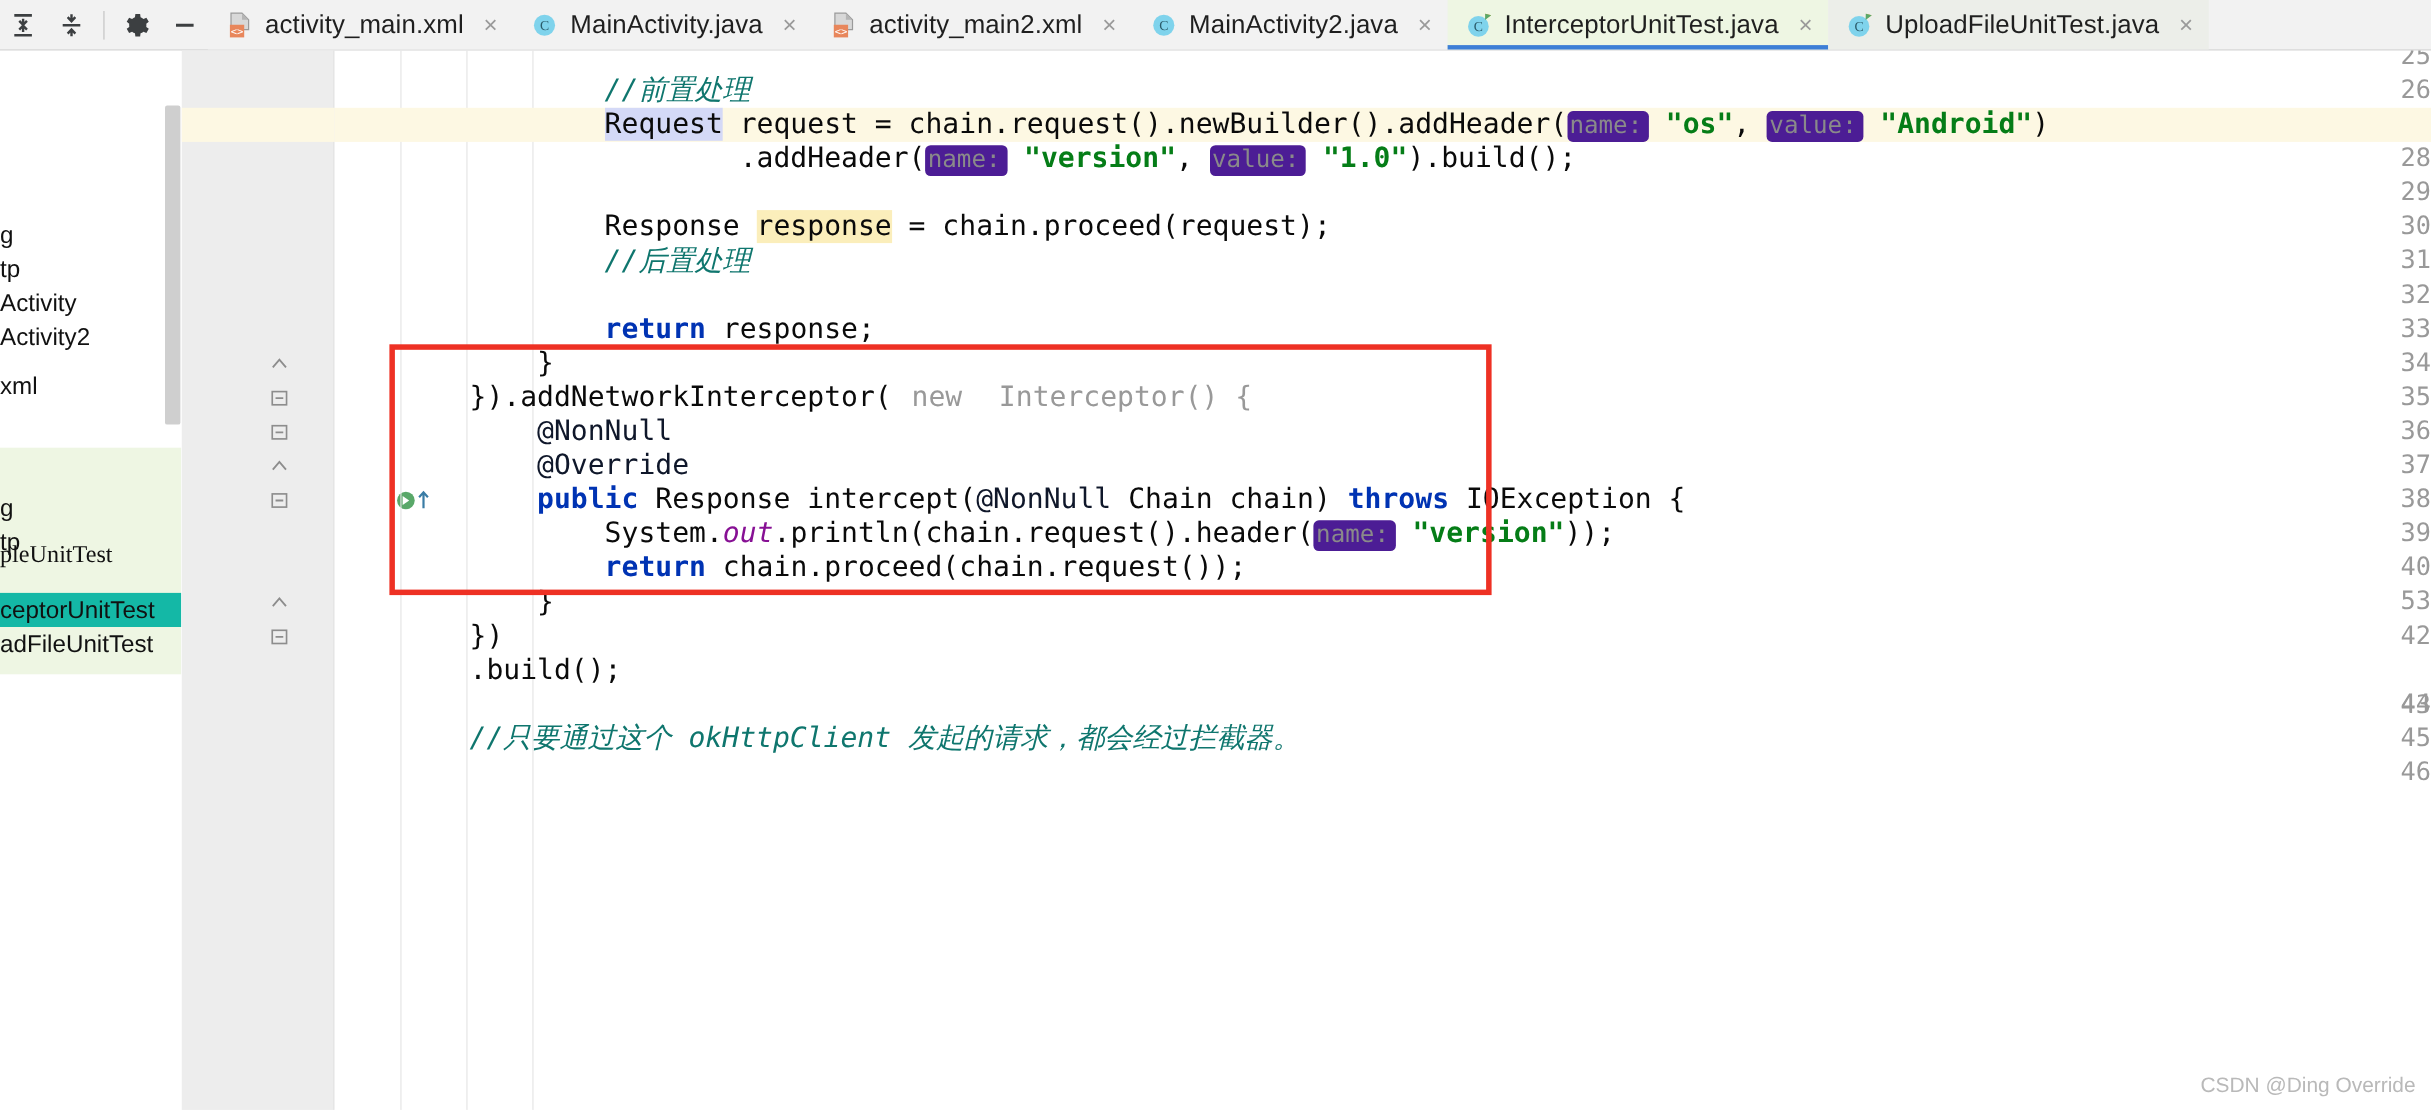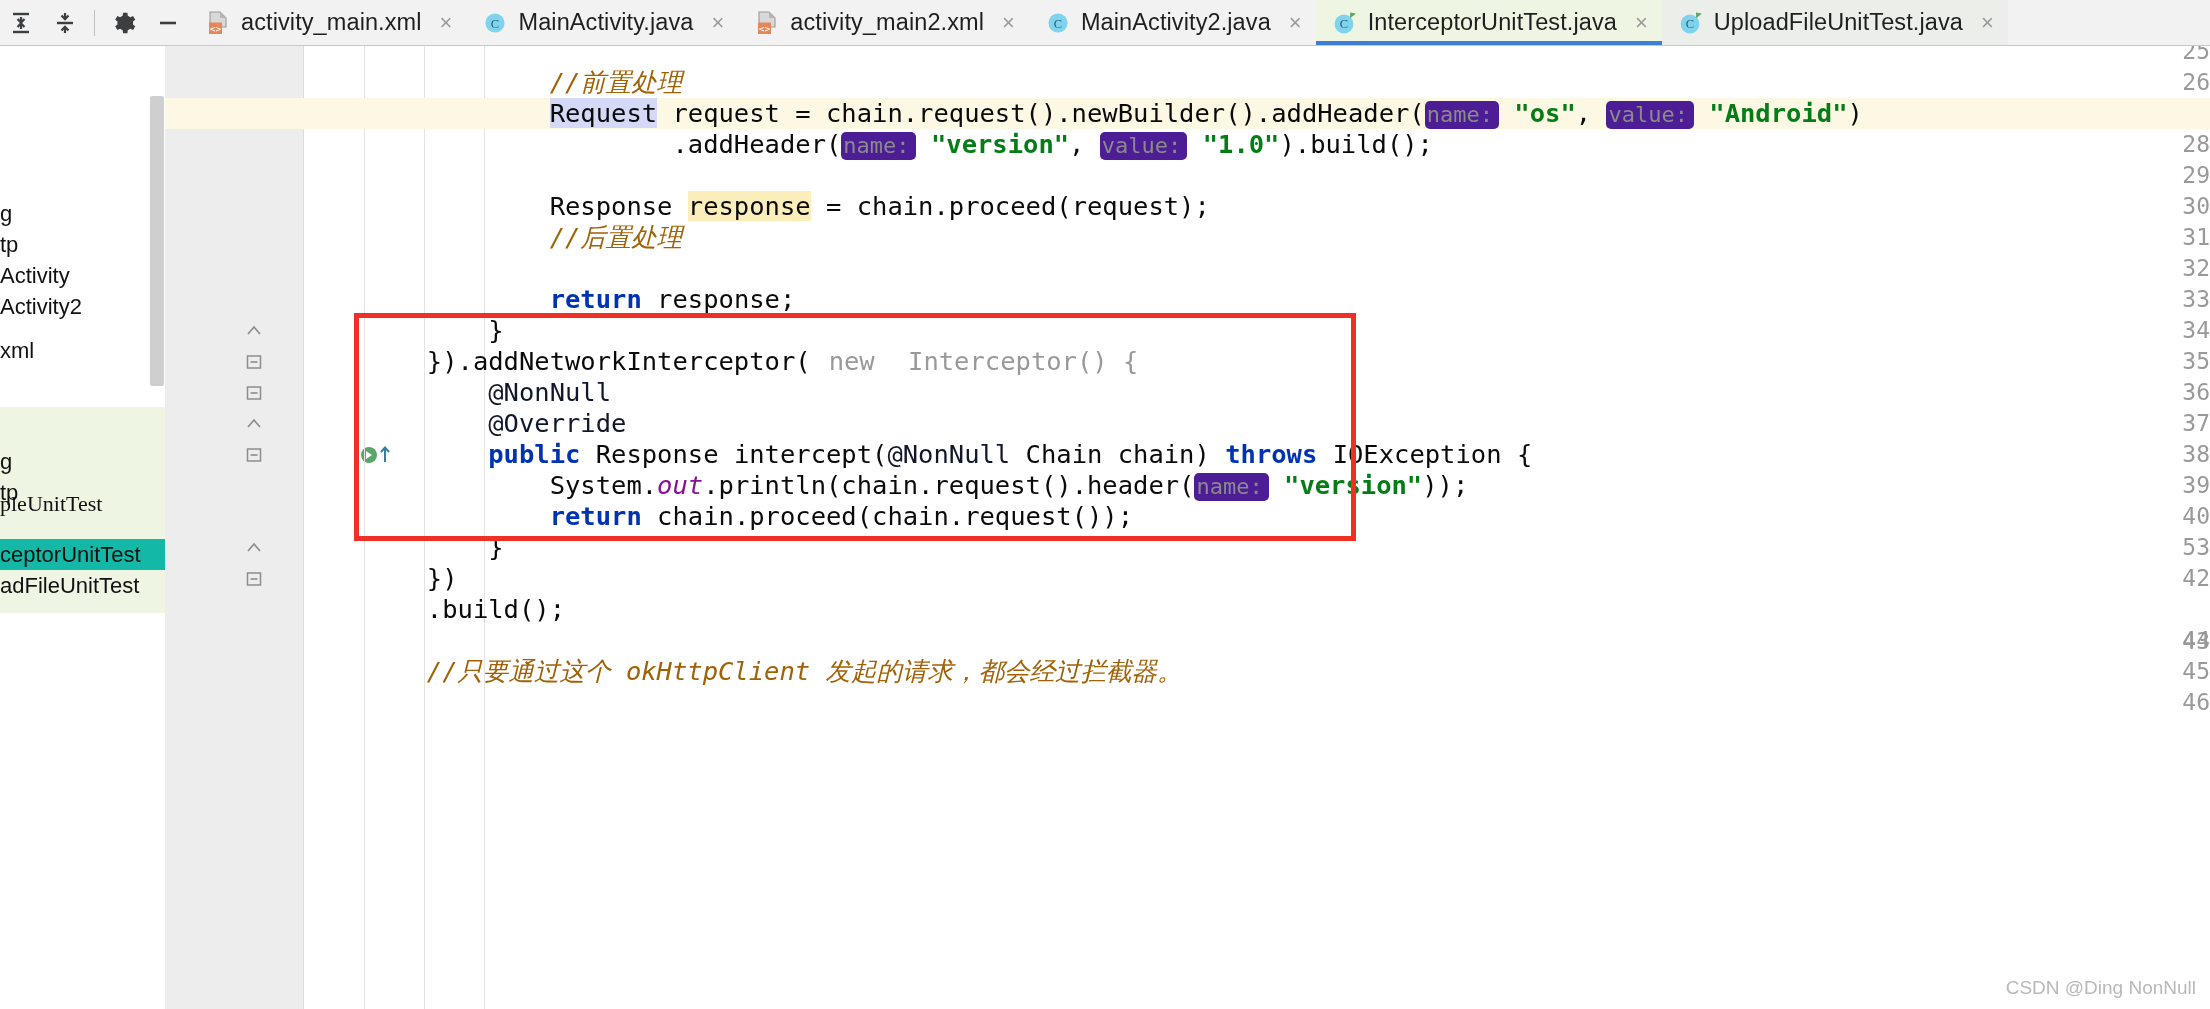--- a/index.html
+++ b/index.html
@@ -124,21 +124,21 @@
   .hl-line {
     position: absolute; left: 0; width: 2100px; height: 31px;
     background: #fdf8e3;
   }
   .indent-guide {
     position: absolute; width: 1px; background: #e3e3e3;
   }
 
   .kw   { color: #0033b3; font-weight: bold; }
   .str  { color: #057d17; font-weight: bold; }
-  .cmt  { color: #a16207; font-style: italic; }
+  .cmt  { color: #0f766e; font-style: italic; }
   .anno { color: #0f172a; text-align: right; }
   .gray { color: #999999; margin-left: 18px; }
   .fld  { color: #871094; font-style: italic; }
   .sel  { background: #d4d9f7; }
   .hint {
     background: #4c1d95; color: #8a8a8a;
     border-radius: 5px; padding: 1px 6px 2px 2px;
     font-size: 22px;
   }
   .hlword { background: #fbeebb; }
@@ -390,14 +390,14 @@
                  <svg width="12" height="20" viewBox="0 0 12 20">
             <path d="M6 3 L6 17 M2 7 L6 2.6 L10 7" stroke="#3a7ca5" stroke-width="2" fill="none"></path>
           </svg>
         </div>
       </div>
     <div id="code"><div class="indent-guide" style="left: 180px; top: 0px; height: 963px;"></div><div class="indent-guide" style="left: 120px; top: 0px; height: 963px;"></div><div class="indent-guide" style="left: 60px; top: 0px; height: 963px;"></div><div class="cline" style="top: -10px;"></div><div class="cline" style="top: 21px;"><span>                </span><span class="cmt">//前置处理</span></div><div class="hl-line" style="top: 52px;"></div><div class="hl-line" style="top: 52px; width: 139px; left: -139px;"></div><div class="cline" style="top: 52px;"><span>                </span><span class="caret"></span><span class="sel">Request</span><span> request = chain.request().newBuilder().addHeader(</span><span class="hint">name:</span><span> </span><span class="str">"os"</span><span>, </span><span class="hint">value:</span><span> </span><span class="str">"Android"</span><span>)</span></div><div class="cline" style="top: 83px;"><span>                        .addHeader(</span><span class="hint">name:</span><span> </span><span class="str">"version"</span><span>, </span><span class="hint">value:</span><span> </span><span class="str">"1.0"</span><span>).build();</span></div><div class="cline" style="top: 114px;"></div><div class="cline" style="top: 145px;"><span>                Response </span><span class="hlword">response</span><span> = chain.proceed(request);</span></div><div class="cline" style="top: 176px;"><span>                </span><span class="cmt">//后置处理</span></div><div class="cline" style="top: 207px;"></div><div class="cline" style="top: 238px;"><span>                </span><span class="kw">return</span><span> response;</span></div><div class="cline" style="top: 269px;"><span>            }</span></div><div class="cline" style="top: 300px;"><span>        }).addNetworkInterceptor(</span><span class="gray">new</span><span> </span><span class="gray">Interceptor() {</span></div><div class="cline" style="top: 331px;"><span>            </span><span class="anno">@NonNull</span></div><div class="cline" style="top: 362px;"><span>            </span><span class="anno">@Override</span></div><div class="cline" style="top: 393px;"><span>            </span><span class="kw">public</span><span> Response intercept(</span><span class="anno">@NonNull</span><span> Chain chain) </span><span class="kw">throws</span><span> IOException {</span></div><div class="cline" style="top: 424px;"><span>                System.</span><span class="fld">out</span><span>.println(chain.request().header(</span><span class="hint">name:</span><span> </span><span class="str">"version"</span><span>));</span></div><div class="cline" style="top: 455px;"><span>                </span><span class="kw">return</span><span> chain.proceed(chain.request());</span></div><div class="cline" style="top: 486px;"><span>            }</span></div><div class="cline" style="top: 517px;"><span>        })</span></div><div class="cline" style="top: 548px;"><span>        .build();</span></div><div class="cline" style="top: 579px;"></div><div class="cline" style="top: 610px;"><span>        </span><span class="cmt">//只要通过这个 okHttpClient 发起的请求，都会经过拦截器。</span></div><div class="cline" style="top: 641px;"></div></div>
   </div>
 
   <div id="redbox"></div>
 
-  <div id="watermark">CSDN @Ding NonNull</div>
+  <div id="watermark">CSDN @Ding Override</div>
 </div>
 
 </body></html>

